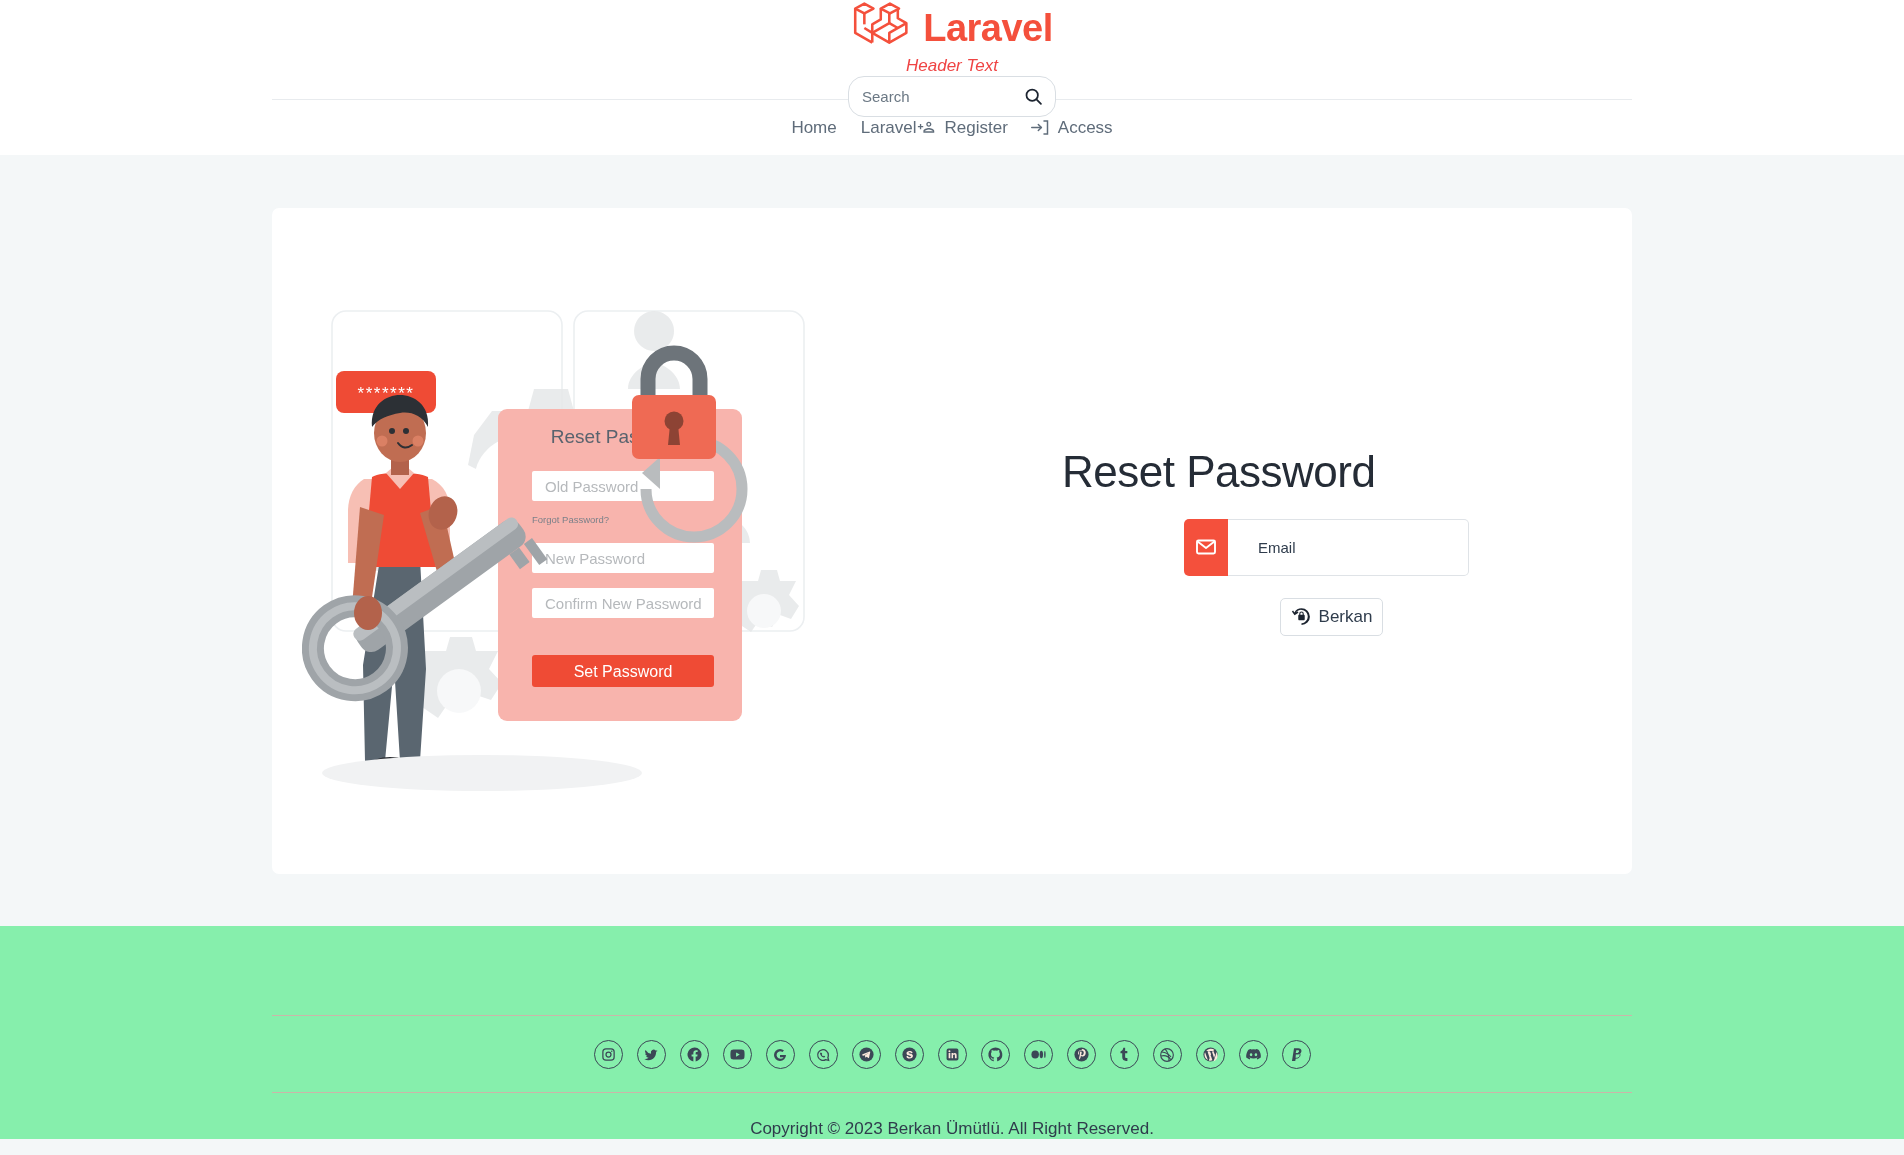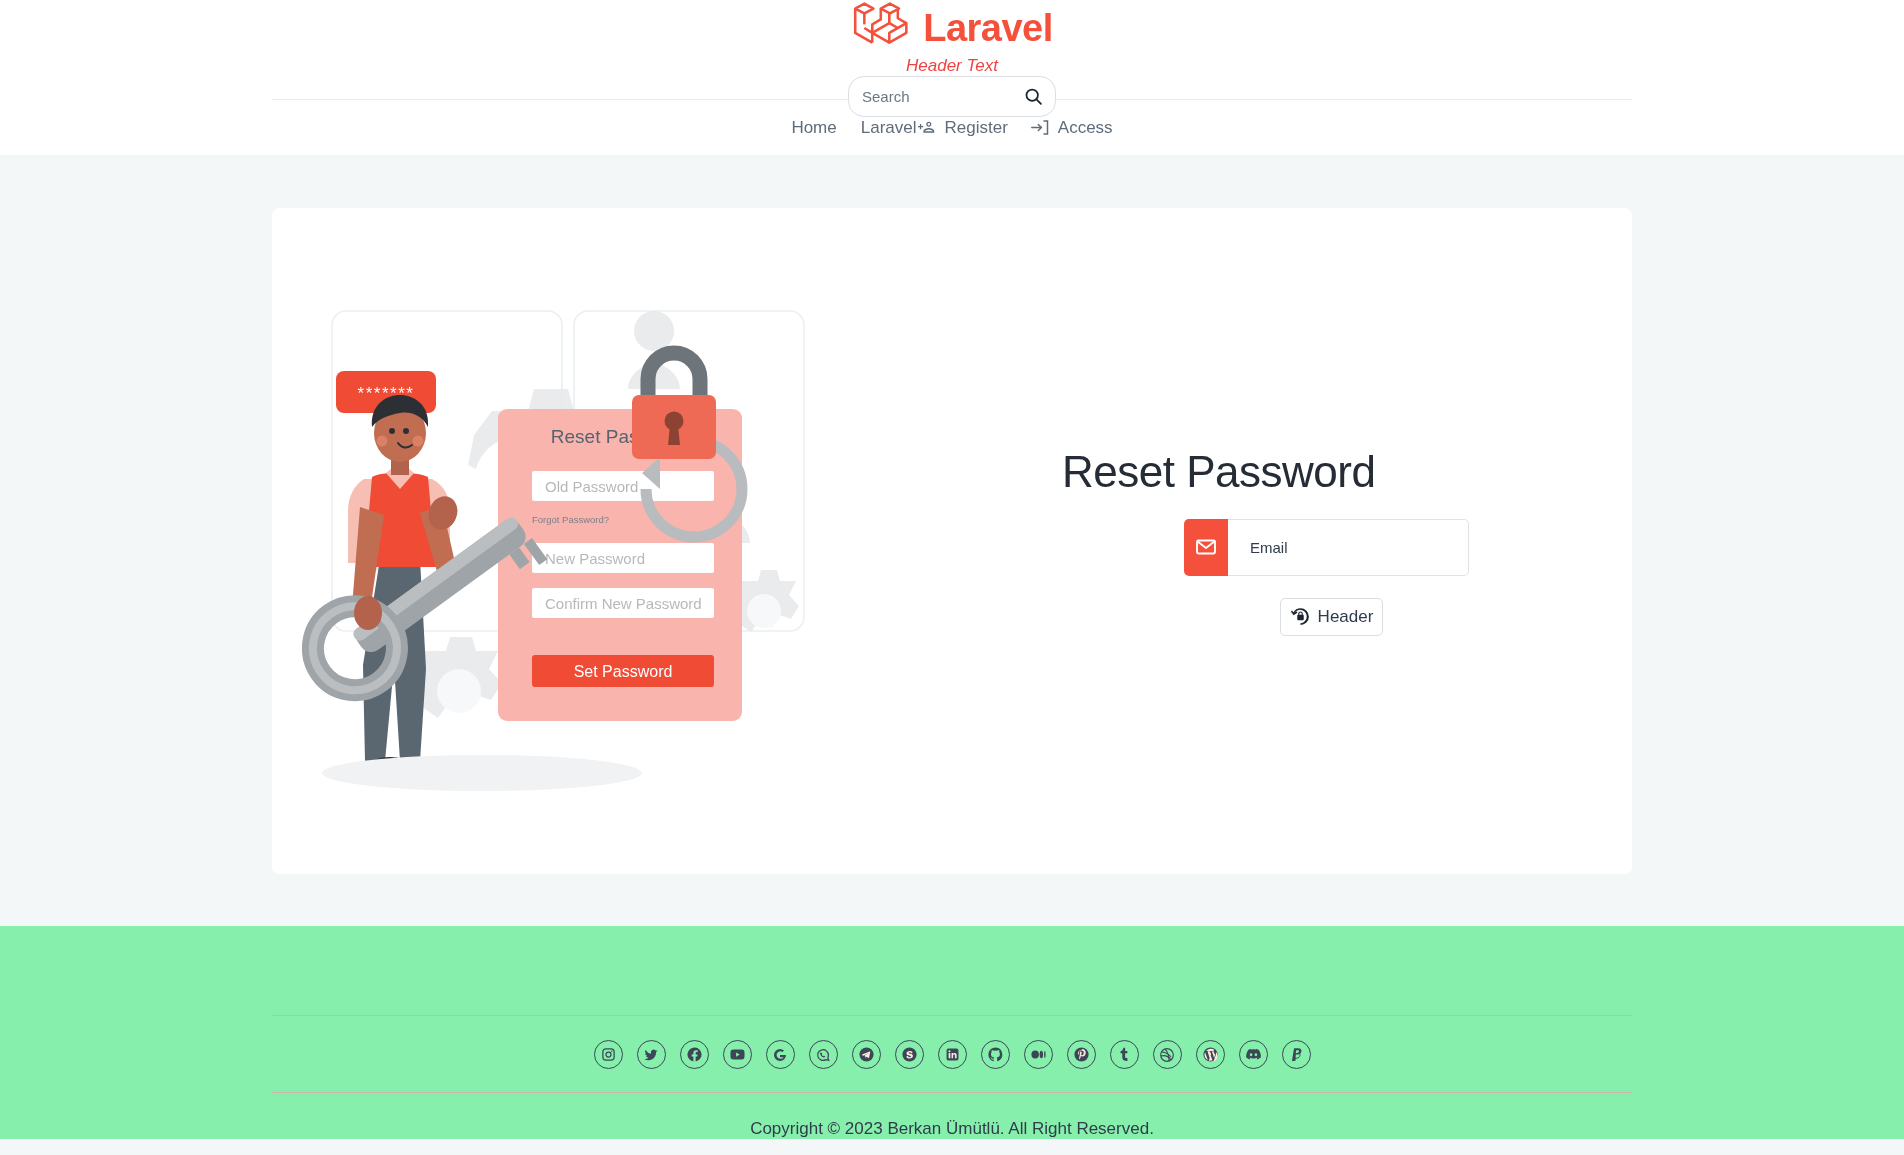--- a/index.html
+++ b/index.html
@@ -59,21 +59,21 @@
   .page-title { font-size:44px; font-weight:400; color:#252c36; margin:0 0 22px 0; letter-spacing:-0.5px; }
   .page-sub { font-size:17px; color:#2f3c4c; margin:0 0 47px 0; }
 
   .email-group { display:flex; width:285px; height:57px; margin:0 0 22px 122px; }
   .email-prefix {
     width:44px; background:#f4503c; border-radius:5px 0 0 5px;
     display:flex; align-items:center; justify-content:center;
   }
   .email-field {
     flex:1; border:1px solid #dfe3e7; border-left:none; border-radius:0 5px 5px 0;
-    background:#fff; display:flex; align-items:center; padding-left:20px;
+    background:#fff; display:flex; align-items:center; padding-left:28px;
   }
   .email-input {
     border:none; outline:none; font-size:15px; color:#2f3c4c; background:transparent;
     font-family:"Liberation Sans", sans-serif; width:100%;
   }
   .email-input::placeholder { color:#2f3c4c; }
 
   .reset-btn {
     display:flex; align-items:center; justify-content:center; gap:7px;
     width:103px; height:38px; margin-left:218px;
@@ -300,21 +300,21 @@
           </div>
         </div>
 
         <button class="reset-btn">
           <span>
             <svg width="21" height="21" viewBox="0 0 24 24" fill="#1c2430">
               <path d="M12 2.6a9.4 9.4 0 00-8.1 4.7l-1.5-2.2L1 6.2l3.1 4.4 4.4-3-1 -1.6 -2 1.4A7.6 7.6 0 1112 19.6v2.2A9.6 9.6 0 1012 2.6z"></path>
               <path d="M14.6 10.1V8.8a2.6 2.6 0 00-5.2 0v1.3c-.6 0-1.1.5-1.1 1.1v4c0 .6.5 1.1 1.1 1.1h5.2c.6 0 1.1-.5 1.1-1.1v-4c0-.6-.5-1.1-1.1-1.1zm-3.9-1.3a1.3 1.3 0 012.6 0v1.3h-2.6z"></path>
             </svg>
           </span>
-          <span>Header</span>
+          <span>Berkan</span>
         </button>
       </div>
 
     </div>
   </section>
 </main>
 
 <footer class="site-footer">
   <div class="container">
     <hr class="footer-rule rule-top">

